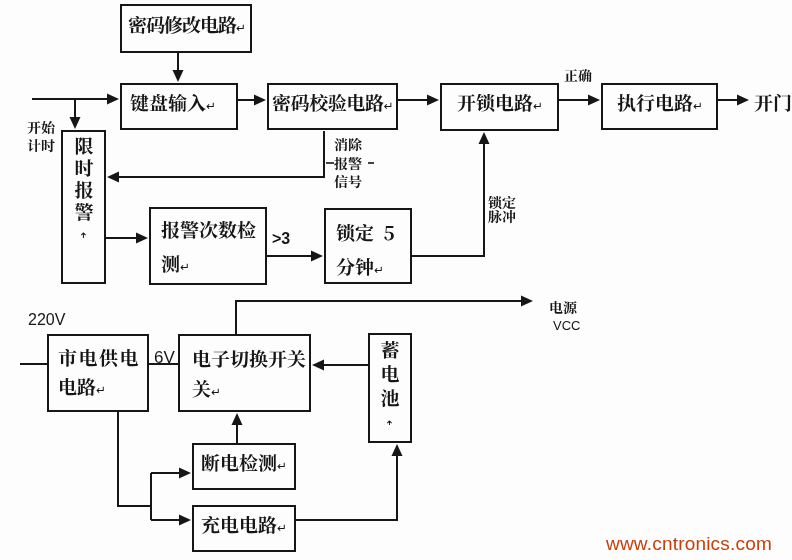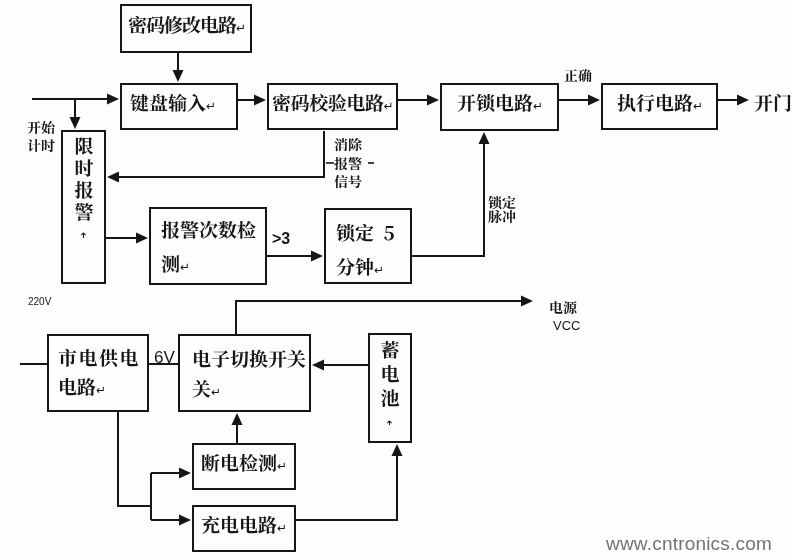--- a/index.html
+++ b/index.html
@@ -10,21 +10,21 @@
   .node{position:absolute;box-sizing:border-box;border:2px solid #161616;
         background:#fdfdfd;z-index:2;}
   .node.center{display:flex;align-items:center;justify-content:center;padding-bottom:4px;}
   .node.vcenter{display:flex;flex-direction:column;align-items:center;}
   .lbl{position:absolute;z-index:3;color:#161616;}
   .ascii{font-family:"Liberation Sans","DejaVu Sans",sans-serif;color:#161616;}
   .cjk svg{display:block;}
   .cjk{display:block;}
   #watermark{position:absolute;left:606px;top:533px;z-index:4;
              font-family:"Liberation Sans","DejaVu Sans",sans-serif;
-             font-size:19px;letter-spacing:0.2px;color:#737373;}
+             font-size:19px;letter-spacing:0.2px;color:#c2410c;}
 </style>
 </head>
 <body>
 
 <div id="canvas">
   <svg id="edges" width="792" height="560" viewBox="0 0 792 560">
       <polyline points="32,99 108,99" fill="none" stroke="#161616" stroke-width="2"></polyline>
       <polygon points="119,99 107,93.5 107,104.5" fill="#161616"></polygon>
       <polyline points="75,99 75,118" fill="none" stroke="#161616" stroke-width="2"></polyline>
       <polygon points="75,129 69.5,117 80.5,117" fill="#161616"></polygon>
@@ -306,21 +306,21 @@
   </div>
   <div class="lbl" style="left:549px;top:301px;text-align:center;">
     <span class="cjk">
         <svg fill="#161616" width="28" height="16">
           <path d="M563 834Q562 824 554 816Q546 808 527 805V97Q527 74 541 65Q555 56 591 56H715Q749 56 775 56Q802 57 817 58Q829 60 838 64Q846 67 853 75Q864 91 878 130Q893 170 910 226H921L925 70Q954 59 964 47Q975 35 975 18Q975 -10 952 -28Q930 -46 871 -53Q813 -61 705 -61H577Q516 -61 478 -51Q441 -41 424 -14Q407 12 407 64V850ZM784 463V434H178V463ZM784 257V228H178V257ZM709 671 766 733 881 643Q877 637 867 632Q856 626 841 623V187Q841 183 824 176Q806 168 783 162Q760 156 739 156H719V671ZM227 177Q227 171 212 162Q197 152 174 144Q151 137 125 137H107V671V722L236 671H795V642H227Z" transform="translate(0.0 11.9) scale(0.0140 -0.0140)"></path>
           <path d="M779 710Q776 701 766 695Q757 688 741 687Q717 660 689 635Q661 610 634 593L619 600Q623 627 627 666Q630 705 632 744ZM588 283Q588 278 575 270Q563 263 542 256Q522 250 500 250H485V611V655L593 611H857V582H588ZM629 183Q626 175 618 171Q610 168 592 169Q570 135 538 96Q507 58 467 23Q428 -13 383 -40L373 -29Q404 9 430 57Q455 105 475 154Q494 202 503 242ZM780 224Q848 198 889 166Q929 134 947 102Q965 70 964 44Q964 17 951 1Q938 -16 917 -18Q896 -19 872 0Q866 37 850 75Q833 114 812 151Q790 188 770 218ZM755 51Q755 13 746 -16Q737 -46 708 -65Q678 -84 619 -89Q618 -62 615 -42Q611 -21 602 -9Q594 4 577 13Q560 22 528 28V41Q528 41 540 41Q553 40 571 39Q588 38 604 37Q621 37 628 37Q639 37 642 41Q646 46 646 53V321H755ZM798 611 847 663 950 586Q940 574 913 567V288Q913 285 898 278Q883 271 863 266Q842 261 825 261H807V611ZM873 326V297H541V326ZM869 464V436H541V464ZM325 772V808L452 762H434V521Q434 453 430 373Q425 294 407 212Q388 130 349 54Q310 -23 241 -87L229 -79Q274 11 294 112Q314 214 319 319Q325 424 325 521V762ZM863 842Q863 842 874 833Q886 824 903 810Q921 796 940 780Q959 764 974 749Q973 741 965 737Q958 733 947 733H390V762H802ZM90 212Q101 212 106 215Q112 218 119 233Q124 245 129 256Q134 267 144 290Q153 313 171 358Q188 404 219 483Q250 563 299 688L315 684Q305 647 293 599Q281 551 268 500Q256 450 244 403Q233 357 225 322Q217 287 213 270Q208 245 204 219Q200 194 201 175Q202 154 208 136Q214 117 222 98Q230 78 235 53Q241 27 240 -7Q239 -44 217 -67Q195 -90 159 -90Q142 -90 127 -78Q112 -66 106 -38Q116 14 118 61Q119 107 114 138Q109 169 97 177Q87 185 75 188Q63 192 47 193V212Q47 212 55 212Q64 212 75 212Q85 212 90 212ZM33 607Q97 602 134 586Q171 569 186 547Q201 526 200 505Q198 484 183 469Q169 455 147 453Q125 451 100 467Q95 492 83 516Q71 540 56 562Q41 584 25 600ZM96 839Q164 833 203 814Q243 796 259 772Q275 749 273 726Q271 704 256 688Q241 673 218 671Q195 669 169 687Q164 714 150 740Q137 767 121 791Q104 815 88 833Z" transform="translate(14.0 11.9) scale(0.0140 -0.0140)"></path>
         </svg>
       </span>
     <span class="ascii" style="font-size:13px;margin-left:4px;display:block;margin-top:1px;">VCC</span>
   </div>
-  <div class="lbl ascii" style="left:28px;top:296px;font-size:10px;">
+  <div class="lbl ascii" style="left:28px;top:311px;font-size:16px;">
     <span>220V</span>
   </div>
   <div class="lbl ascii" style="left:154px;top:348px;font-size:17px;">
     <span>6V</span>
   </div>
 
   <div id="watermark">www.cntronics.com</div>
 </div>
 
 </body></html>

